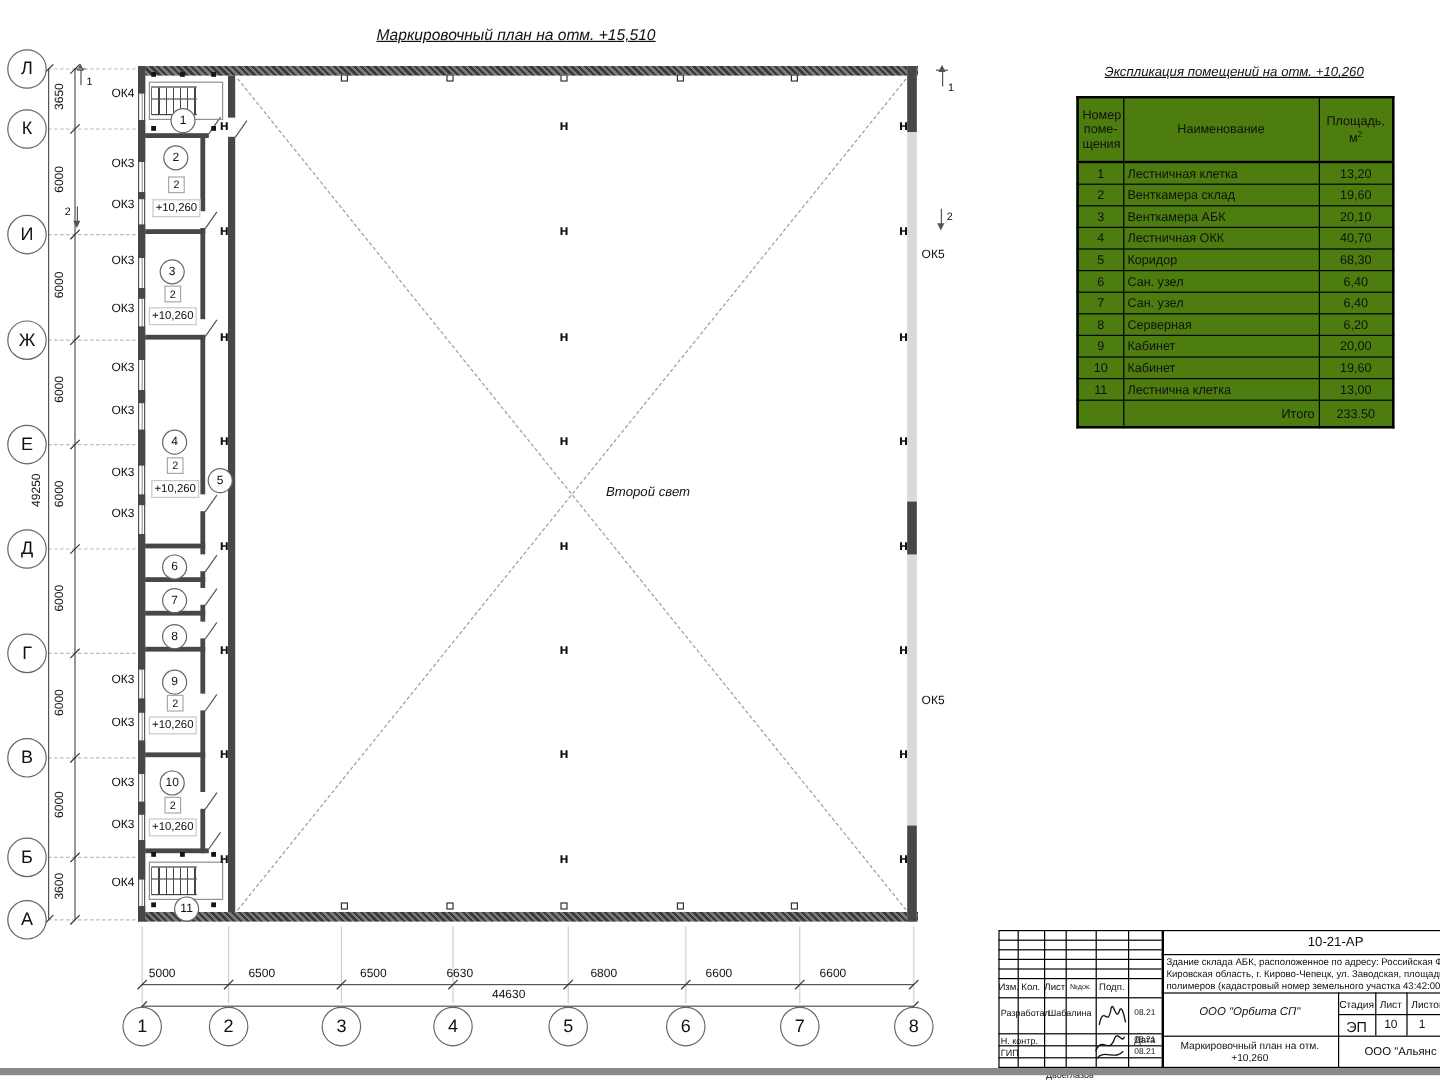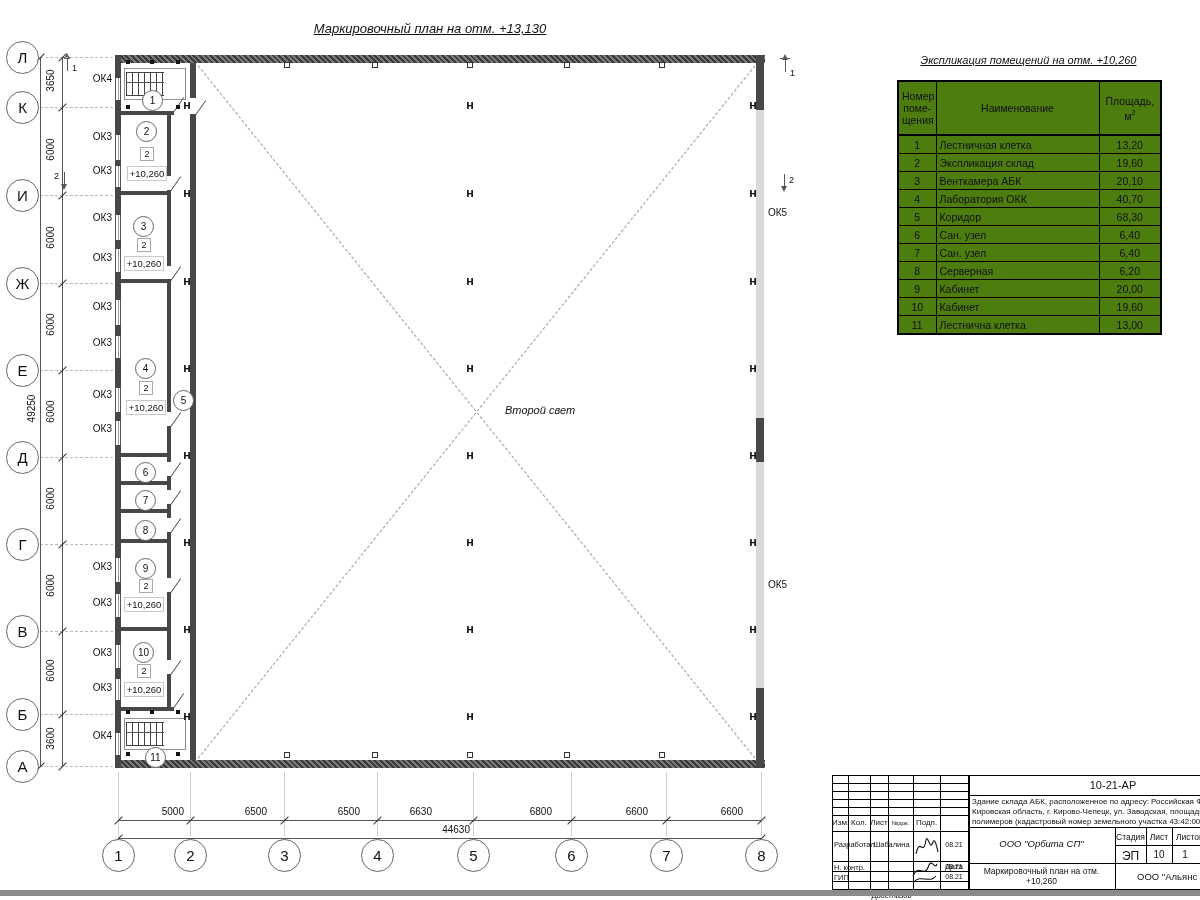--- a/index.html
+++ b/index.html
@@ -20,21 +20,21 @@
   .ok{font-size:10px;width:26px;text-align:right;line-height:12px}
   .hm{font-weight:bold;font-size:9px;width:12px;text-align:center;font-family:"DejaVu Sans",sans-serif}
   .lineh{height:0;border-top:1px solid #555}
   .linev{width:0;border-left:1px solid #555}
   .leader{height:0;border-top:1px dashed #bdbdbd}
   .gridv{width:0;border-left:1px solid #cfcfcf}
   .tick{width:11px;height:0;border-top:1.5px solid #333;transform:rotate(-45deg)}
   .door{width:17px;height:0;border-top:1px solid #555;transform-origin:0 50%;transform:rotate(-55deg)}
   .diag{height:0;border-top:1.5px dashed #9c9c9c;transform-origin:0 50%}
   .vlab{font-size:10px;text-align:center;transform:rotate(-90deg)}
-  .dim{font-size:10px;text-align:right}
+  .dim{font-size:10px;text-align:left}
   .sqt{width:6px;height:6px;border:1px solid #333;background:#fff;box-sizing:border-box}
   .dot{width:4px;height:4px;background:#151515}
   .steps{background:repeating-linear-gradient(to right,#444 0 1px,transparent 1px 6px);
          border-top:1px solid #444;border-bottom:1px solid #444}
   .outl{border:1px solid #909090}
   .ttl{font-style:italic;text-decoration:underline;text-align:center}
   .ahu{width:0;height:0;border-left:3px solid transparent;border-right:3px solid transparent;border-bottom:6px solid #555}
   .ahd{width:0;height:0;border-left:3px solid transparent;border-right:3px solid transparent;border-top:6px solid #555}
   .slab{font-size:9px}
   
@@ -47,21 +47,21 @@
   sup{font-size:7px}
   
   .tbl{background:#000}
   .tb-t{font-size:8px;white-space:nowrap}
   .tb-c{text-align:center}
   .bar{background:#8a8a8a}
 </style>
 </head>
 <body>
 
-<div class="a ttl" style="left:260px;top:21px;width:340px;font-size:13px">Маркировочный план на отм. +13,130</div>
+<div class="a ttl" style="left:260px;top:21px;width:340px;font-size:13px">Маркировочный план на отм. +15,510</div>
 
 <div class="a hatch" style="left:115px;top:55px;width:650px;height:8px"></div>
 <div class="a hatch" style="left:115px;top:760px;width:650px;height:8px"></div>
 
 <div class="a win" style="left:115px;top:55px;width:6px;height:713px"></div>
 <div class="a" style="left:118px;top:55px;width:0;height:713px;border-left:1px solid #999"></div>
 <div class="a w" style="left:115px;top:55px;width:6px;height:23px"></div>
 <div class="a w" style="left:115px;top:100px;width:6px;height:35px"></div>
 <div class="a w" style="left:115px;top:160px;width:6px;height:6px"></div>
 <div class="a w" style="left:115px;top:187px;width:6px;height:28px"></div>
@@ -340,31 +340,31 @@
       <div><span>м</span><sup>2</sup></div>
     </td>
   </tr>
   <tr>
         <td class="cnum">1</td>
         <td>Лестничная клетка</td>
         <td class="carea">13,20</td>
       </tr>
   <tr>
         <td class="cnum">2</td>
-        <td>Экспликация склад</td>
+        <td>Венткамера склад</td>
         <td class="carea">19,60</td>
       </tr>
   <tr>
         <td class="cnum">3</td>
         <td>Венткамера АБК</td>
         <td class="carea">20,10</td>
       </tr>
   <tr>
         <td class="cnum">4</td>
-        <td>Лаборатория ОКК</td>
+        <td>Лестничная ОКК</td>
         <td class="carea">40,70</td>
       </tr>
   <tr>
         <td class="cnum">5</td>
         <td>Коридор</td>
         <td class="carea">68,30</td>
       </tr>
   <tr>
         <td class="cnum">6</td>
         <td>Сан. узел</td>
@@ -388,20 +388,25 @@
   <tr>
         <td class="cnum">10</td>
         <td>Кабинет</td>
         <td class="carea">19,60</td>
       </tr>
   <tr>
         <td class="cnum">11</td>
         <td>Лестнична клетка</td>
         <td class="carea">13,00</td>
       </tr>
+  <tr>
+    <td style="height:21px"></td>
+    <td style="text-align:right">Итого</td>
+    <td class="carea">233.50</td>
+  </tr>
 </tbody>
   </table>
 
 <div class="a" style="left:832px;top:775px;width:390px;height:115px;border:1.5px solid #000;box-sizing:border-box"></div>
 
 <div class="a tbl" style="left:848px;top:775px;width:1px;height:115px"></div>
 <div class="a tbl" style="left:870px;top:775px;width:1px;height:115px"></div>
 <div class="a tbl" style="left:888px;top:775px;width:1px;height:115px"></div>
 <div class="a tbl" style="left:913px;top:775px;width:1px;height:115px"></div>
 <div class="a tbl" style="left:940px;top:775px;width:1px;height:115px"></div>

